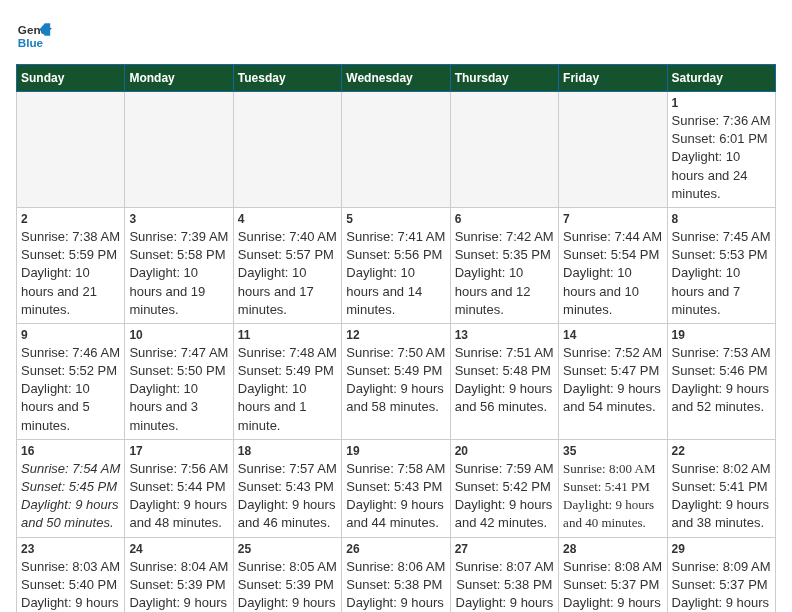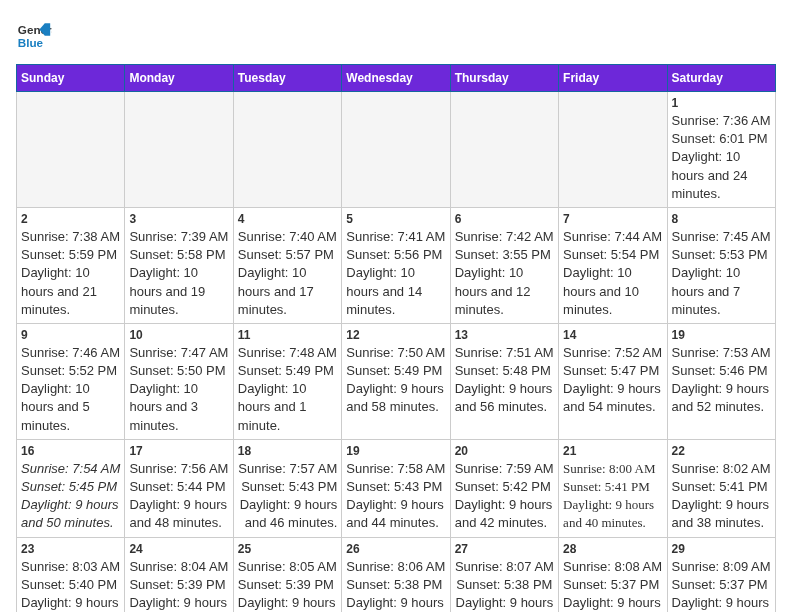--- a/index.html
+++ b/index.html
@@ -36,21 +36,21 @@
     .location {
       font-size: 14px;
       color: #555;
     }
     .calendar {
       width: 100%;
       border-collapse: collapse;
       border: 1px solid #ccc;
     }
     .calendar th {
-      background-color: #6d28d9;
+      background-color: #14532d;
       color: #fff;
       font-size: 12px;
       font-weight: bold;
       padding: 6px 4px;
       border: 1px solid #1565a0;
       text-align: left;
     }
     .calendar td {
       border: 1px solid #ccc;
       vertical-align: top;
@@ -147,21 +147,21 @@
         </td>
         <td>
           <span class="day-number">5</span>
           <div class="day-info" style="white-space: pre-line;">Sunrise: 7:41 AM
 Sunset: 5:56 PM
 Daylight: 10 hours and 14 minutes.</div>
         </td>
         <td>
           <span class="day-number">6</span>
           <div class="day-info" style="white-space: pre-line;">Sunrise: 7:42 AM
-Sunset: 3:55 PM
+Sunset: 5:35 PM
 Daylight: 10 hours and 12 minutes.</div>
         </td>
         <td>
           <span class="day-number">7</span>
           <div class="day-info" style="white-space: pre-line;">Sunrise: 7:44 AM
 Sunset: 5:54 PM
 Daylight: 10 hours and 10 minutes.</div>
         </td>
         <td>
           <span class="day-number">8</span>
@@ -222,38 +222,38 @@
 Daylight: 9 hours and 50 minutes.</div>
         </td>
         <td>
           <span class="day-number">17</span>
           <div class="day-info" style="white-space: pre-line;">Sunrise: 7:56 AM
 Sunset: 5:44 PM
 Daylight: 9 hours and 48 minutes.</div>
         </td>
         <td>
           <span class="day-number">18</span>
-          <div class="day-info" style="white-space: pre-line; text-align: right;">Sunrise: 7:57 AM
+          <div class="day-info" style="white-space: pre-line;">Sunrise: 7:57 AM
 Sunset: 5:43 PM
 Daylight: 9 hours and 46 minutes.</div>
         </td>
         <td>
           <span class="day-number">19</span>
           <div class="day-info" style="white-space: pre-line;">Sunrise: 7:58 AM
 Sunset: 5:43 PM
 Daylight: 9 hours and 44 minutes.</div>
         </td>
         <td>
           <span class="day-number">20</span>
           <div class="day-info" style="white-space: pre-line;">Sunrise: 7:59 AM
 Sunset: 5:42 PM
 Daylight: 9 hours and 42 minutes.</div>
         </td>
         <td>
-          <span class="day-number">21</span>
+          <span class="day-number">35</span>
           <div class="day-info" style="white-space: pre-line; font-family: Liberation Serif, serif;">Sunrise: 8:00 AM
 Sunset: 5:41 PM
 Daylight: 9 hours and 40 minutes.</div>
         </td>
         <td>
           <span class="day-number">22</span>
           <div class="day-info" style="white-space: pre-line;">Sunrise: 8:02 AM
 Sunset: 5:41 PM
 Daylight: 9 hours and 38 minutes.</div>
         </td>

